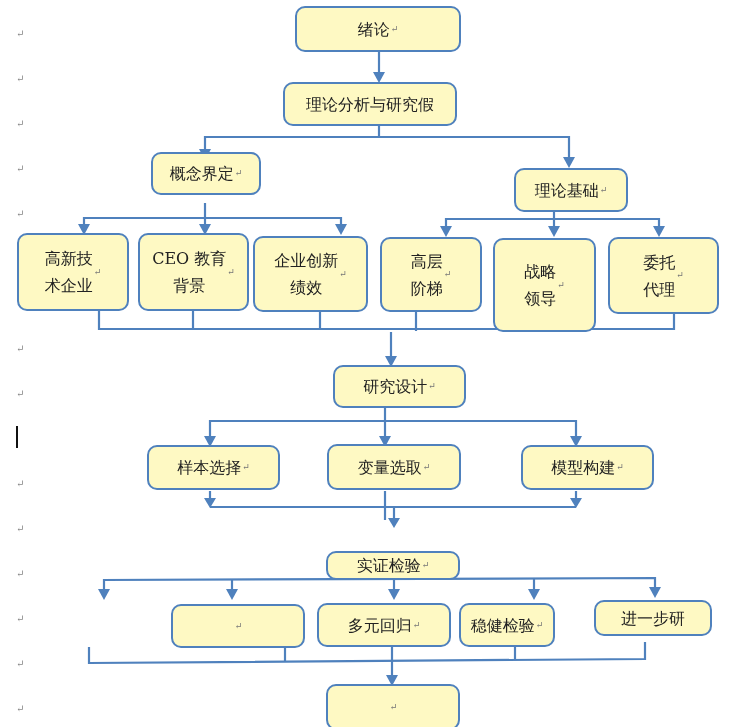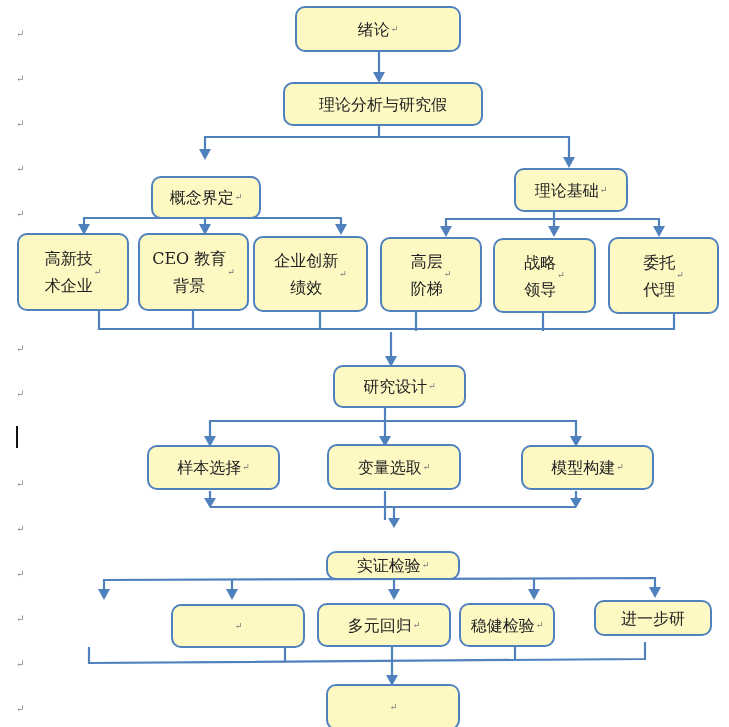--- a/index.html
+++ b/index.html
@@ -93,39 +93,39 @@
 
     <polyline points="89,647 89,663 645,659 645,642"></polyline>
     <line x1="285" y1="647" x2="285" y2="662"></line>
     <line x1="515" y1="647" x2="515" y2="660"></line>
     <line x1="392" y1="647" x2="392" y2="678"></line>
     <polygon points="386,675 398,675 392,686"></polygon>
   </svg>
 
   <div class="node" style="left:295px;top:6px;width:166px;height:46px"><span>绪论</span><span class="pm">↵</span></div>
 
-  <div class="node" style="left:283px;top:82px;width:200px;height:44px"><span>理论分析与研究假</span></div>
+  <div class="node" style="left:283px;top:82px;width:174px;height:44px"><span>理论分析与研究假</span></div>
 
-  <div class="node" style="left:151px;top:176px;width:110px;height:43px"><span>概念界定</span><span class="pm">↵</span></div>
+  <div class="node" style="left:151px;top:152px;width:110px;height:43px"><span>概念界定</span><span class="pm">↵</span></div>
 
   <div class="node" style="left:514px;top:168px;width:114px;height:44px"><span>理论基础</span><span class="pm">↵</span></div>
 
   <div class="node" style="left:17px;top:233px;width:112px;height:78px"><span>高新技
 术企业</span><span class="pm">↵</span></div>
 
   <div class="node" style="left:138px;top:233px;width:111px;height:78px"><span>CEO 教育
 背景</span><span class="pm">↵</span></div>
 
   <div class="node" style="left:253px;top:236px;width:115px;height:76px"><span>企业创新
 绩效</span><span class="pm">↵</span></div>
 
   <div class="node" style="left:380px;top:237px;width:102px;height:75px"><span>高层
 阶梯</span><span class="pm">↵</span></div>
 
-  <div class="node" style="left:493px;top:238px;width:103px;height:75px"><span>战略
+  <div class="node" style="left:493px;top:238px;width:103px;height:94px"><span>战略
 领导</span><span class="pm">↵</span></div>
 
   <div class="node" style="left:608px;top:237px;width:111px;height:77px"><span>委托
 代理</span><span class="pm">↵</span></div>
 
   <div class="node" style="left:333px;top:365px;width:133px;height:43px"><span>研究设计</span><span class="pm">↵</span></div>
 
   <div class="node" style="left:147px;top:445px;width:133px;height:45px"><span>样本选择</span><span class="pm">↵</span></div>
 
   <div class="node" style="left:327px;top:444px;width:134px;height:46px"><span>变量选取</span><span class="pm">↵</span></div>

